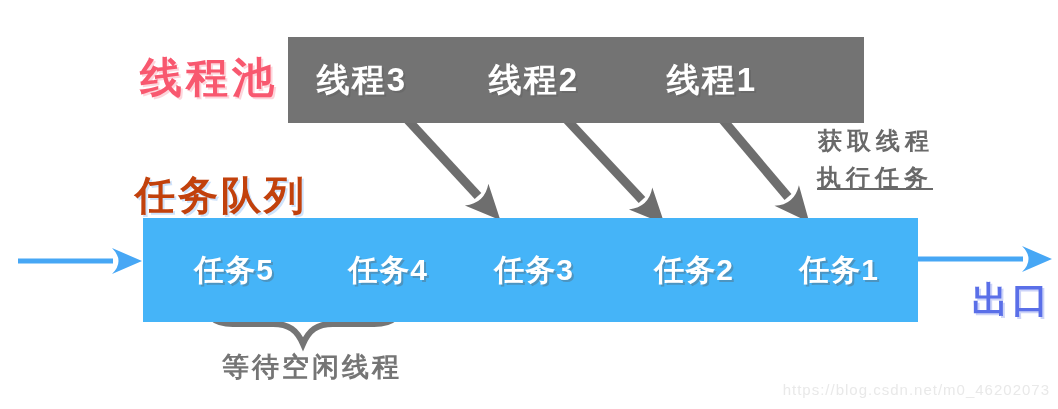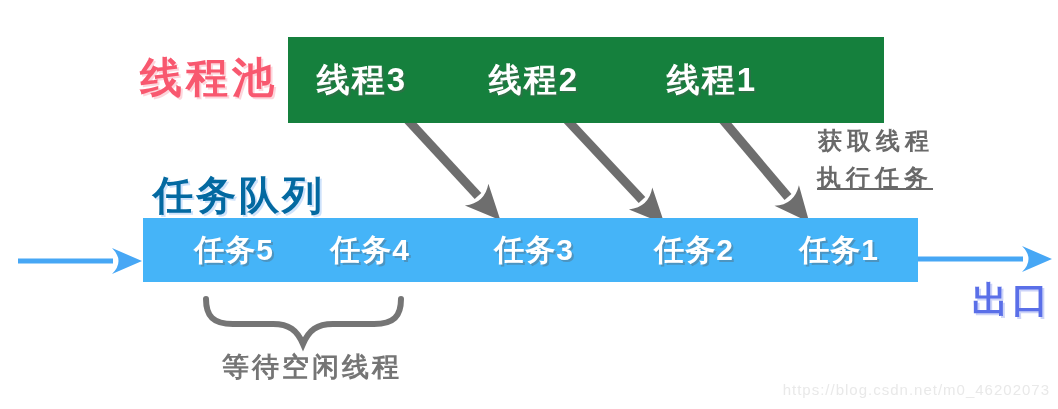--- a/index.html
+++ b/index.html
@@ -13,45 +13,44 @@
   }
   .overlay{position:absolute;left:0;top:0;pointer-events:none;}
 
   
   .pool-label{
     position:absolute;left:140px;top:50px;
     font-size:42px;color:#F8586F;letter-spacing:4px;
     text-shadow:2px 2px 0 rgba(248,88,111,0.25);
   }
   .queue-label{
-    position:absolute;left:153px;top:168px;
-    font-size:40px;color:#0369a1;letter-spacing:3px;
+    position:absolute;left:135px;top:168px;
+    font-size:40px;color:#c2410c;letter-spacing:3px;
     text-shadow:2px 2px 0 rgba(61,139,239,0.25);
   }
 
   
   .pool-bar{
     position:absolute;left:288px;top:37px;width:576px;height:86px;
-    background:#15803d;
-    padding-left:20px;
+    background:#737373;
   }
   .queue-bar{
-    position:absolute;left:143px;top:218px;width:775px;height:64px;
+    position:absolute;left:143px;top:218px;width:775px;height:104px;
     background:#45B4F8;
   }
   .bar-item{
     position:absolute;top:50%;
     transform:translate(-50%,-50%);
     color:#ffffff;white-space:nowrap;
     text-shadow:2px 2px 0 rgba(90,90,90,0.35);
   }
   .pool-bar .bar-item{font-size:33px;letter-spacing:2px;}
   .queue-bar .bar-item{font-size:30px;letter-spacing:1px;}
   .thread-0{left:74px;} .thread-1{left:246px;} .thread-2{left:424px;}
-  .task-0{left:91px;} .task-1{left:227px;} .task-2{left:391px;} .task-3{left:551px;text-align:center;} .task-4{left:696px;}
+  .task-0{left:91px;} .task-1{left:245px;} .task-2{left:391px;} .task-3{left:551px;text-align:center;} .task-4{left:696px;}
 
   
   .port{
     position:absolute;font-size:36px;color:#5A6FE8;letter-spacing:4px;
     text-shadow:2px 2px 0 rgba(90,111,232,0.3);
   }
   .entry-label{left:19px;top:276px;}
   .exit-label{left:972px;top:276px;}
 
   

